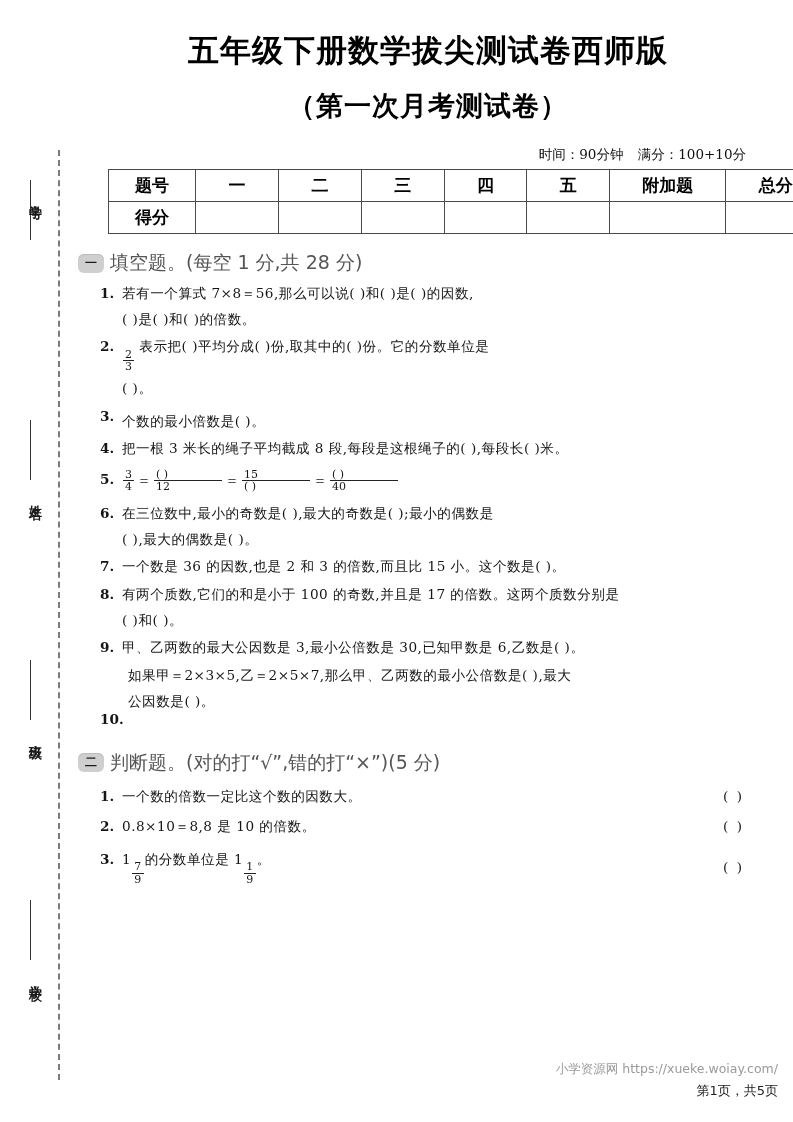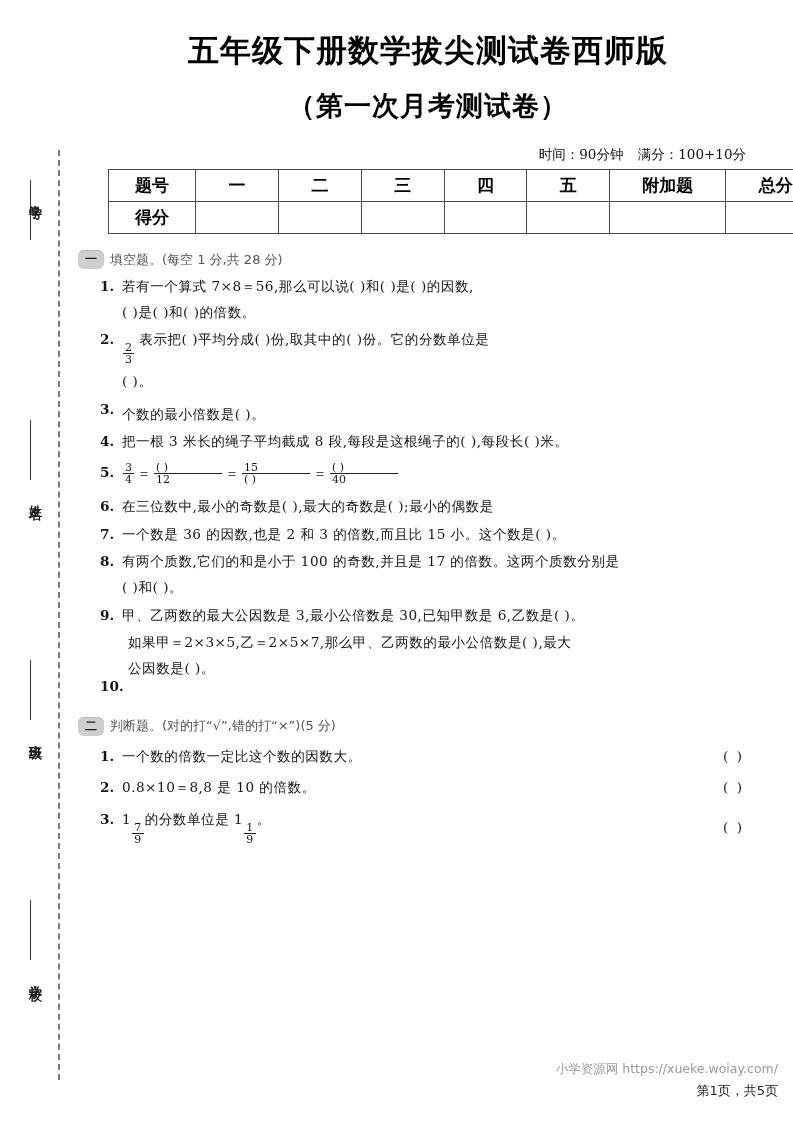--- a/index.html
+++ b/index.html
@@ -129,21 +129,21 @@
     background: #cfcfcf;
     color: #1a1a1a;
     font-family: "DejaVu Sans", "Liberation Sans", sans-serif;
     font-size: 12px;
     font-weight: bold;
     flex: none;
     box-shadow: 0 1px 0 #bbb inset;
   }
   .section-head .sec-title {
     font-family: "DejaVu Sans", "Liberation Sans", sans-serif;
-    font-size: 13px;
+    font-size: 19px;
     color: #555;
   }
 
   .qlist { margin: 0; padding: 0; list-style: none; }
   .q {
     display: flex;
     align-items: flex-start;
     font-size: 13.6px;
     line-height: 1.52;
     color: #151515;
@@ -332,20 +332,21 @@
               <span class="den">40</span>
             </span>
           </span>
         </span>
       </li>
 
       <li class="q" style="margin-top:10px;">
         <span class="q-num">6.</span>
         <span class="q-body">
           <span class="ans">在三位数中,最小的奇数是(           ),最大的奇数是(           );最小的偶数是</span>
+          <span class="l2 ans">(          ),最大的偶数是(          )。</span>
         </span>
       </li>
 
       <li class="q">
         <span class="q-num">7.</span>
         <span class="q-body">
           <span class="ans">一个数是 36 的因数,也是 2 和 3 的倍数,而且比 15 小。这个数是(          )。</span>
         </span>
       </li>
 

